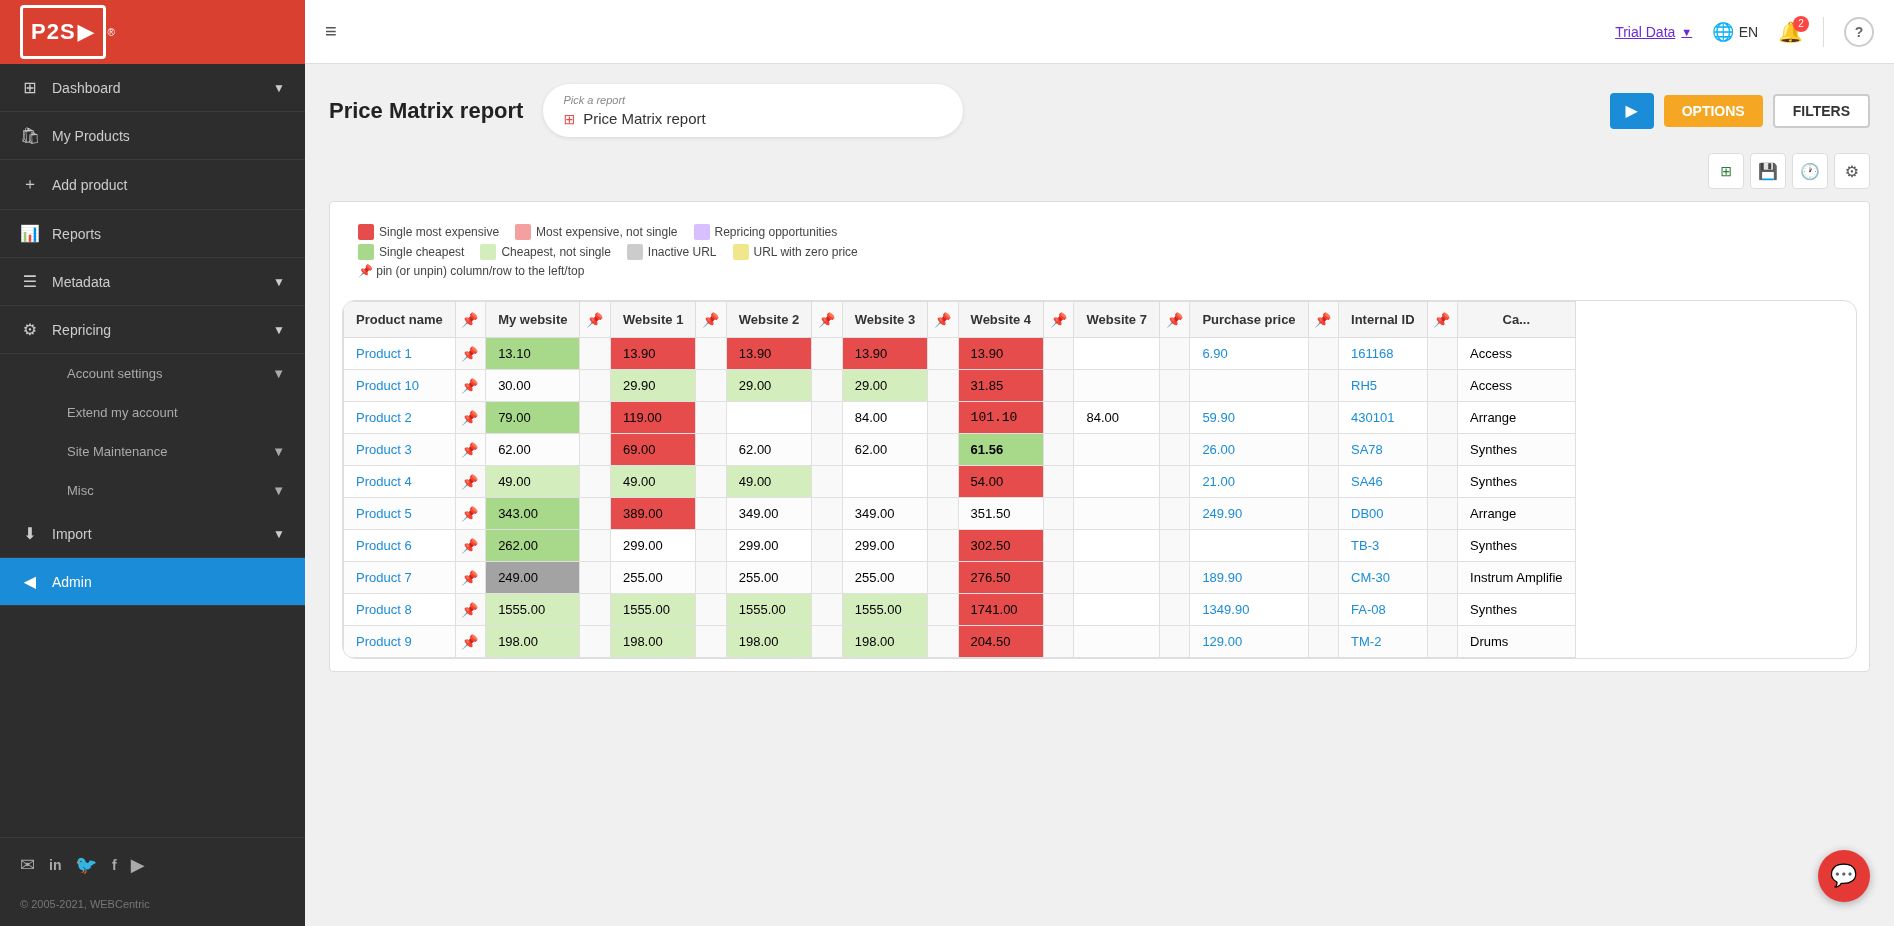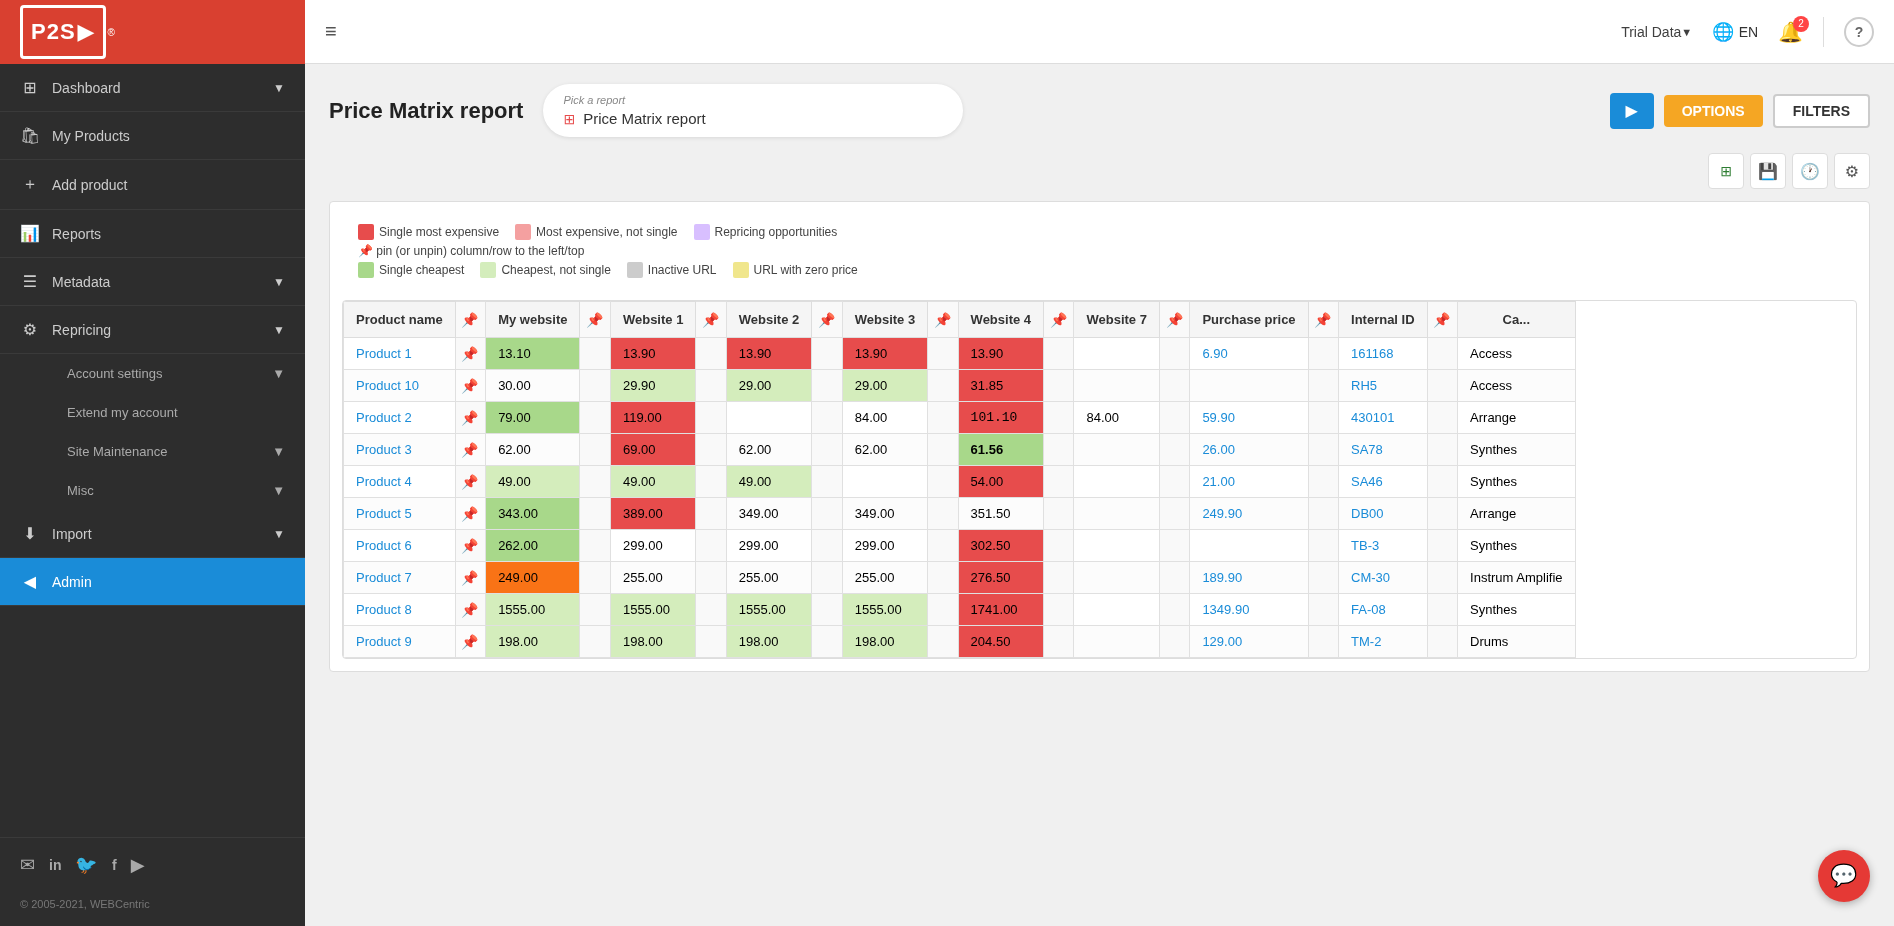--- a/index.html
+++ b/index.html
@@ -96,21 +96,21 @@
       background: white;
       height: 64px;
       display: flex;
       align-items: center;
       padding: 0 20px;
       border-bottom: 1px solid #ddd;
       flex-shrink: 0;
     }
     .topbar-menu { font-size: 20px; cursor: pointer; color: #555; margin-right: auto; }
     .topbar-right { display: flex; align-items: center; gap: 20px; }
-    .trial-data { display: flex; align-items: center; font-size: 14px; color: #404040; cursor: pointer; }
+    .trial-data { display: flex; align-items: center; gap: 6px; font-size: 14px; color: #6d28d9; cursor: pointer; text-decoration: underline; }
     .trial-chevron { font-size: 11px; }
     .lang-btn { display: flex; align-items: center; gap: 4px; font-size: 14px; color: #333; cursor: pointer; }
     .notif-btn { position: relative; cursor: pointer; font-size: 20px; color: #555; }
     .notif-badge {
       position: absolute;
       top: -4px;
       right: -6px;
       background: #f44;
       color: white;
       border-radius: 50%;
@@ -265,21 +265,21 @@
       width: 16px;
       height: 16px;
       border-radius: 2px;
       flex-shrink: 0;
     }
 
     
     .table-container {
       background: white;
       border: 1px solid #ddd;
-      border-radius: 4px;
+      border-radius: 13px;
       overflow: auto;
       flex: 1;
     }
     table {
       border-collapse: collapse;
       min-width: 1100px;
       font-size: 13px;
     }
     th {
       background: #f5f5f5;
@@ -467,42 +467,42 @@
             <span>Single most expensive</span>
           </div>
           <div class="legend-item">
             <div class="legend-swatch" style="background:#f4a0a0"></div>
             <span>Most expensive, not single</span>
           </div>
           <div class="legend-item">
             <div class="legend-swatch" style="background:#d8bfff"></div>
             <span>Repricing opportunities</span>
           </div>
-        </div>
-        <div class="legend-row">
-          <span>📌 pin (or unpin) column/row to the left/top</span>
         </div>
         <div class="legend-row">
           <div class="legend-item">
             <div class="legend-swatch" style="background:#a8d88a"></div>
             <span>Single cheapest</span>
           </div>
           <div class="legend-item">
             <div class="legend-swatch" style="background:#d4edbc"></div>
             <span>Cheapest, not single</span>
           </div>
           <div class="legend-item">
             <div class="legend-swatch" style="background:#cccccc"></div>
             <span>Inactive URL</span>
           </div>
           <div class="legend-item">
             <div class="legend-swatch" style="background:#f0e68c"></div>
             <span>URL with zero price</span>
           </div>
         </div>
+        <div class="legend-row">
+          <span>📌 pin (or unpin) column/row to the left/top</span>
+        </div>
       </div>
 
       <div class="table-container" style="max-height:420px;overflow:auto;">
         <table>
           <thead>
             <tr>
               <th class="left">Product name</th>
               <td class="pin-cell">📌</td>
               <th>My website</th>
               <td class="pin-cell">📌</td>
@@ -667,21 +667,21 @@
                 <td class="pin-cell" style="background: rgb(249, 249, 249);"></td>
                 <td style="color: rgb(26, 140, 216);"></td>
                 <td class="pin-cell" style="background: rgb(249, 249, 249);"></td>
                 <td style="color: rgb(26, 140, 216);">TB-3</td>
                 <td class="pin-cell" style="background: rgb(249, 249, 249);"></td>
                 <td>Synthes</td>
               </tr>
               <tr>
                 <td class="product-name">Product 7</td>
                 <td class="pin-cell">📌</td>
-                <td style="background-color: #f97316;">249.00</td>
+                <td style="background-color: #a3a3a3;">249.00</td>
                 <td class="pin-cell" style="background: rgb(249, 249, 249);"></td>
                 <td>255.00</td>
                 <td class="pin-cell" style="background: rgb(249, 249, 249);"></td>
                 <td>255.00</td>
                 <td class="pin-cell" style="background: rgb(249, 249, 249);"></td>
                 <td>255.00</td>
                 <td class="pin-cell" style="background: rgb(249, 249, 249);"></td>
                 <td style="background-color: rgb(231, 76, 76);">276.50</td>
                 <td class="pin-cell" style="background: rgb(249, 249, 249);"></td>
                 <td></td>

